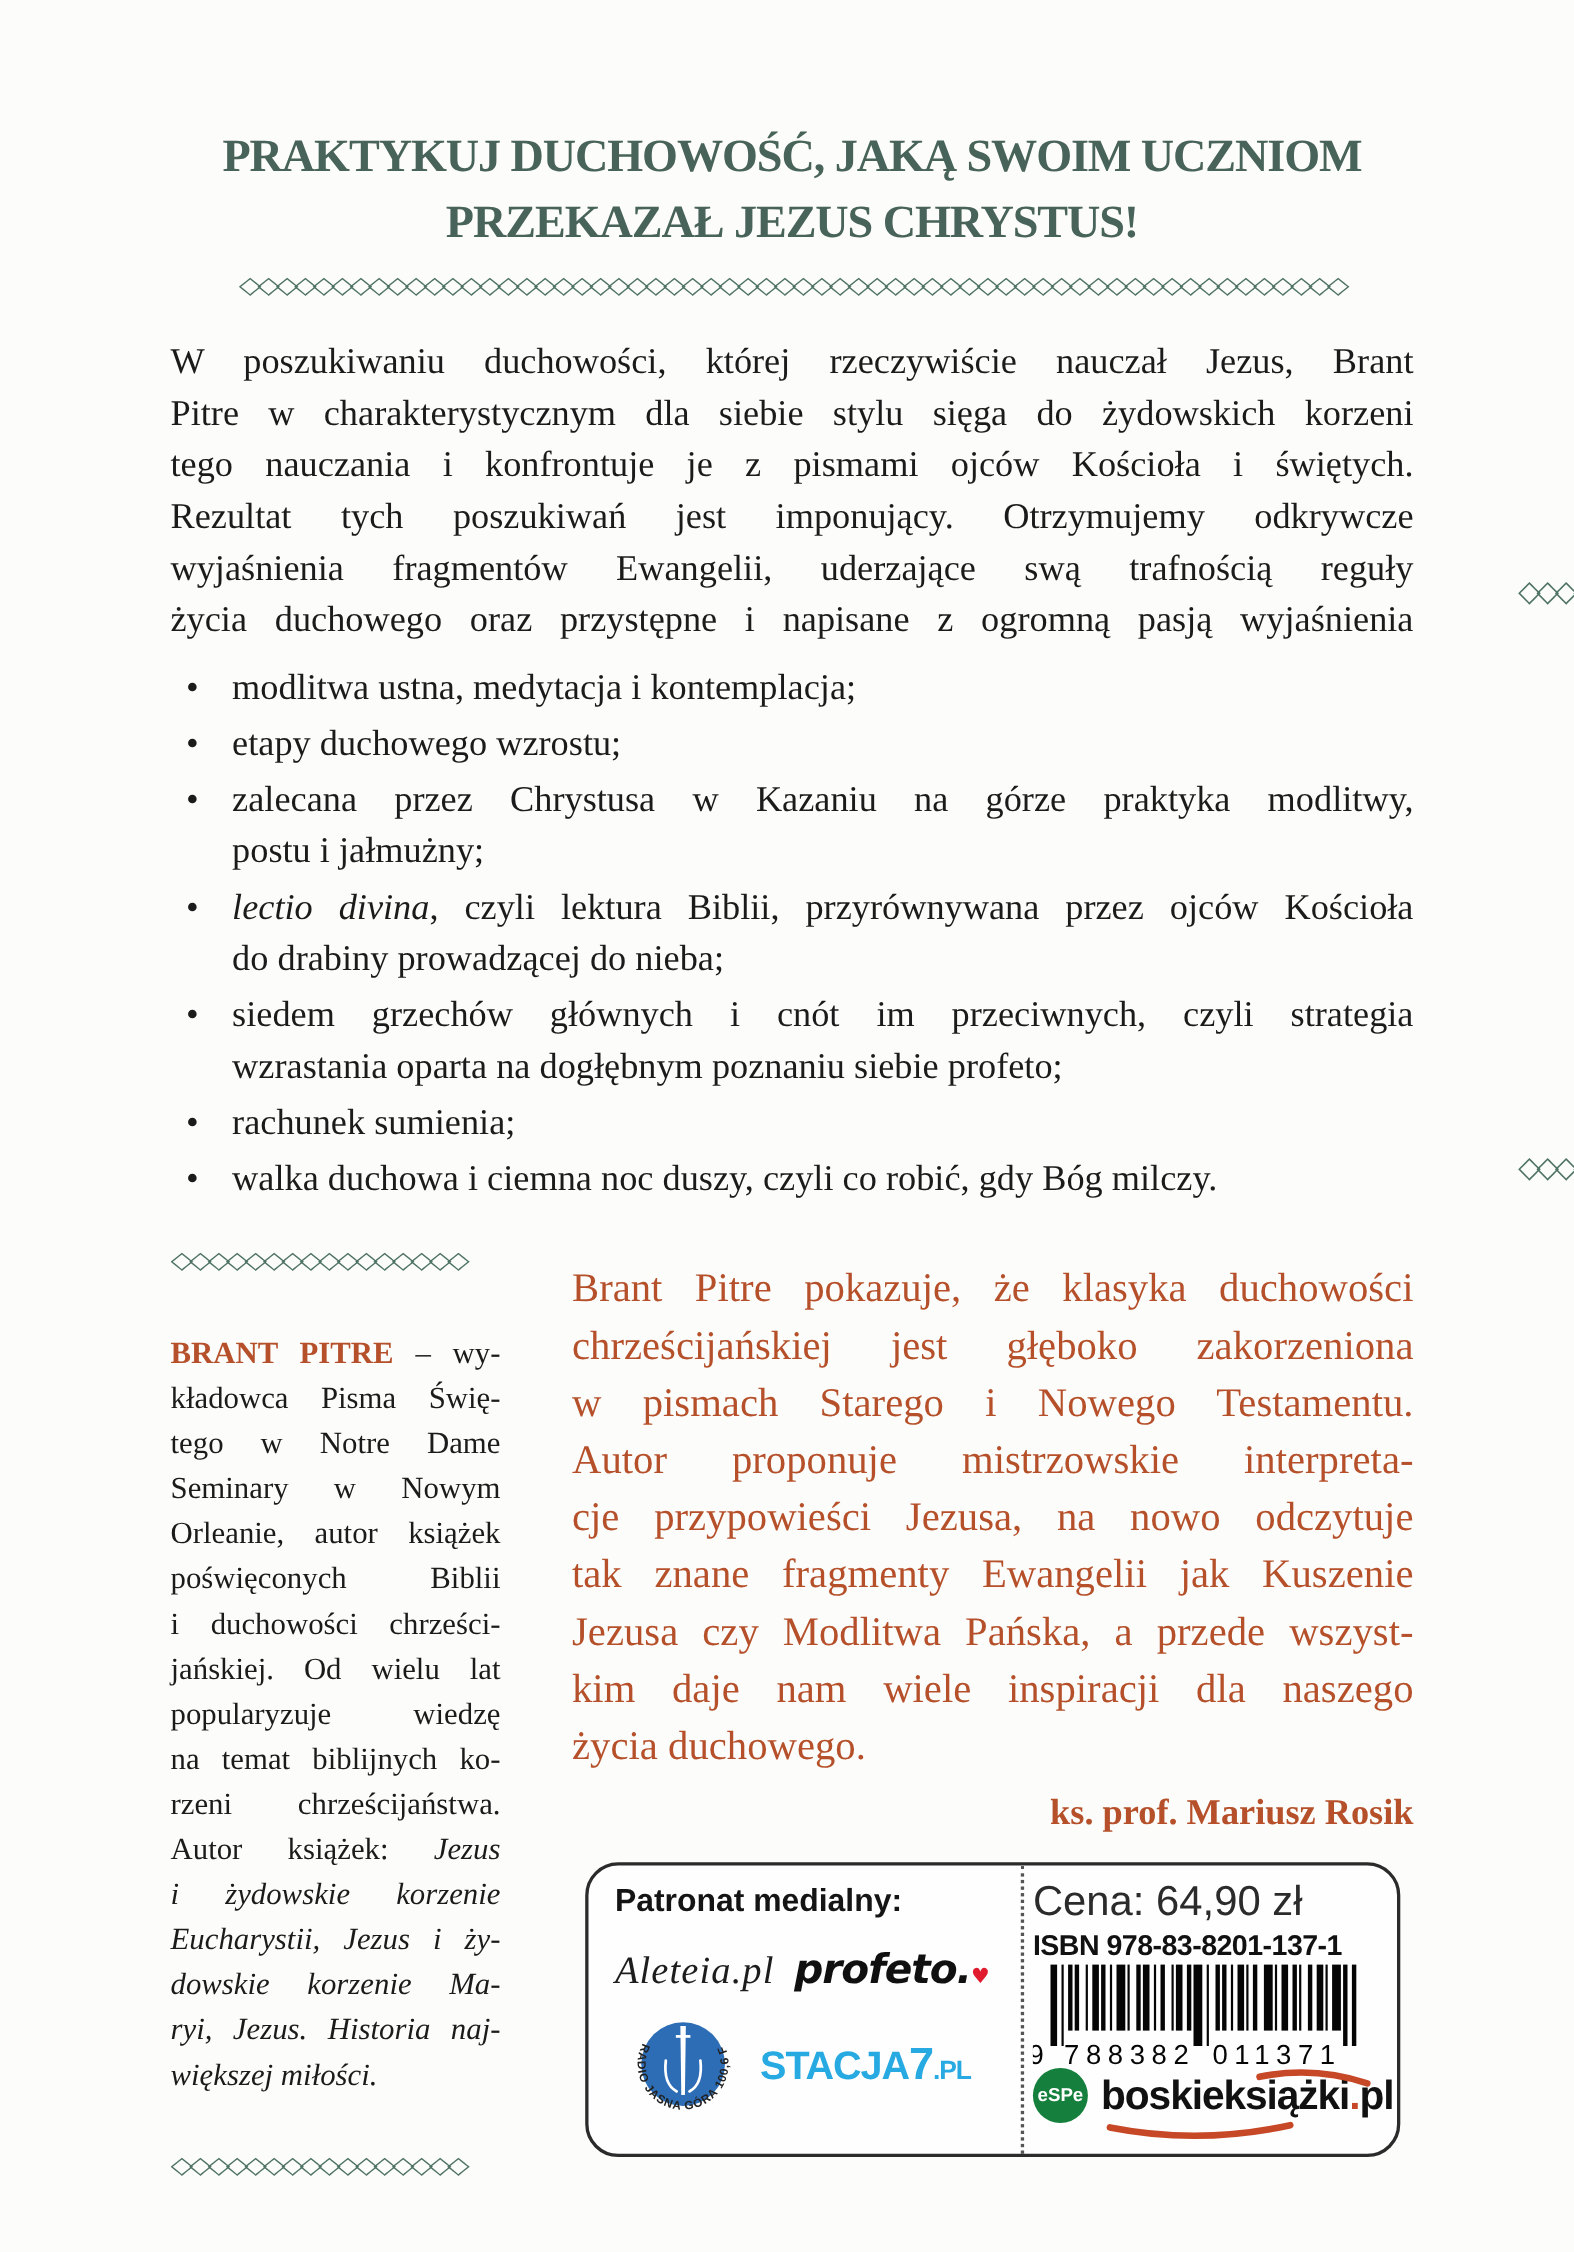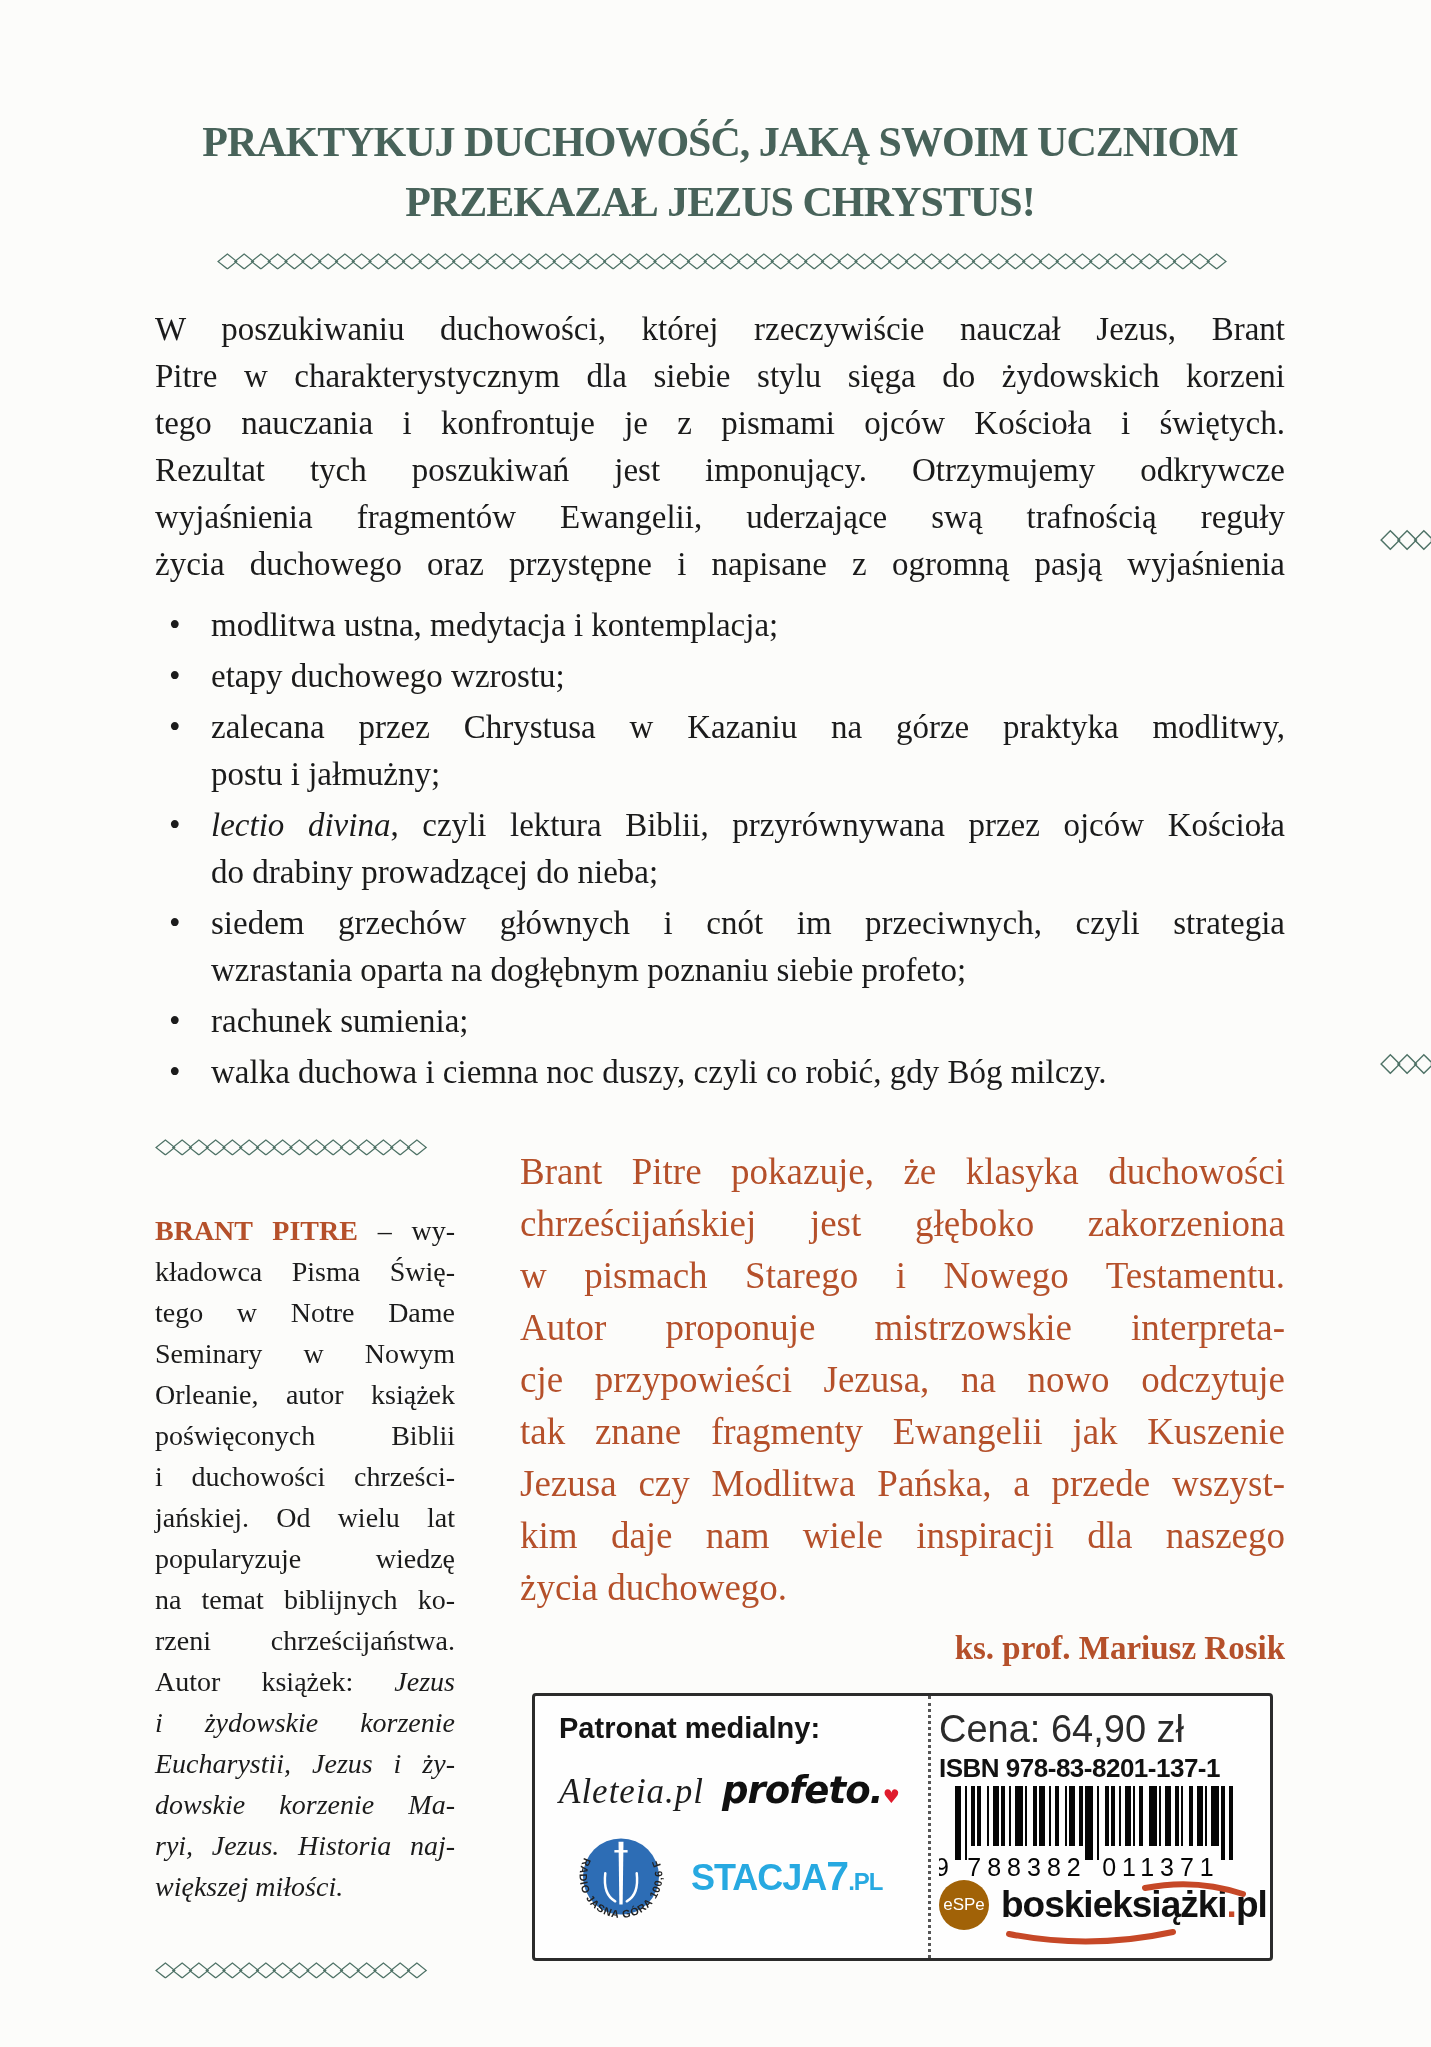--- a/index.html
+++ b/index.html
@@ -30,38 +30,38 @@
   ul.bullets li::before{content:"\2022";position:absolute;left:14px;top:0;}
   .cols{display:flex;margin-top:38px;}
   .left-col{width:300px;margin-right:65px;flex:none;}
   .right-col{flex:1;min-width:0;}
   .bio{margin-top:52px;font-size:28px;line-height:41px;}
   .div-bottom{margin-top:50px;}
   .quote{padding-top:12px;font-size:37px;line-height:52px;color:#b5502a;}
   .attribution{margin-top:16px;text-align:right;font-weight:bold;font-size:33px;color:#b5502a;white-space:nowrap;}
   .info-box{
     display:flex;margin-left:12px;margin-top:26px;width:741px;height:268px;
-    border:3px solid #2b2b2b;border-radius:4px;background:#fefefe;box-sizing:border-box;
+    border:3px solid #2b2b2b;border-radius:30px;background:#fefefe;box-sizing:border-box;
     font-family:"Liberation Sans",sans-serif;
   }
   .patron-pane{width:396px;flex:none;border-right:3px dotted #555;padding:16px 20px 8px 24px;box-sizing:border-box;}
   .patron-label{font-size:29px;font-weight:bold;color:#141414;}
   .logo-row1{display:flex;align-items:baseline;gap:18px;margin-top:24px;font-style:italic;}
   .aleteia{font-family:"Liberation Serif",serif;font-size:35px;color:#1d1d1d;letter-spacing:1px;}
   .profeto{font-size:37px;font-weight:bold;letter-spacing:-1px;color:#101010;font-family:"DejaVu Sans",sans-serif;}
   .heart{color:#e01b2d;font-size:19px;font-family:"DejaVu Sans",sans-serif;}
   .logo-row2{display:flex;align-items:center;gap:8px;margin-top:0;}
   .stacja{color:#27a9e1;font-weight:bold;font-family:"Liberation Sans",sans-serif;font-size:36px;letter-spacing:-1px;white-space:nowrap;}
   .stacja .seven{font-size:41px;}
   .stacja .pl{font-size:24px;}
   .price-pane{flex:1;display:flex;flex-direction:column;align-items:flex-start;padding:12px 8px 8px 8px;box-sizing:border-box;}
   .price{font-size:38px;color:#2b2b2b;}
   .isbn{font-size:26px;font-weight:bold;letter-spacing:-.5px;color:#111;margin-top:2px;}
   .site-row{display:flex;align-items:center;gap:12px;margin-top:0;}
-  .espe{width:50px;height:50px;border-radius:50%;background:#a16207;color:#fff;font-weight:normal;font-size:17px;
+  .espe{width:50px;height:50px;border-radius:50%;background:#15803d;color:#fff;font-weight:bold;font-size:17px;
         display:flex;align-items:center;justify-content:center;flex:none;}
   .site{position:relative;font-size:37px;font-weight:bold;letter-spacing:-1px;color:#111;white-space:nowrap;}
   .site .dot{color:#c64827;}
   .site svg{position:absolute;left:-6px;top:-14px;pointer-events:none;}
   .edge-frag{position:absolute;right:-16px;color:#4e7266;font-family:"DejaVu Sans",sans-serif;
              font-size:27px;letter-spacing:-4px;white-space:nowrap;}
 </style>
 </head>
 <body>
 

